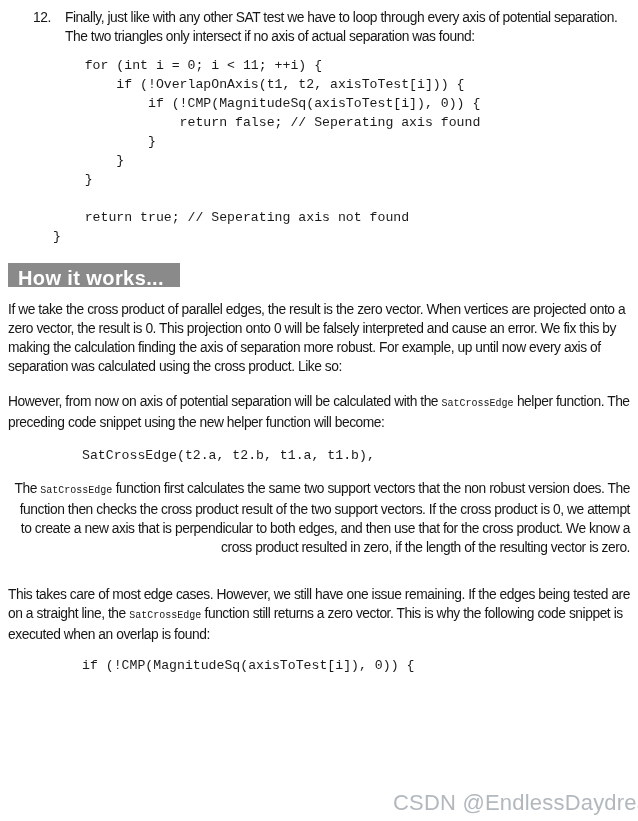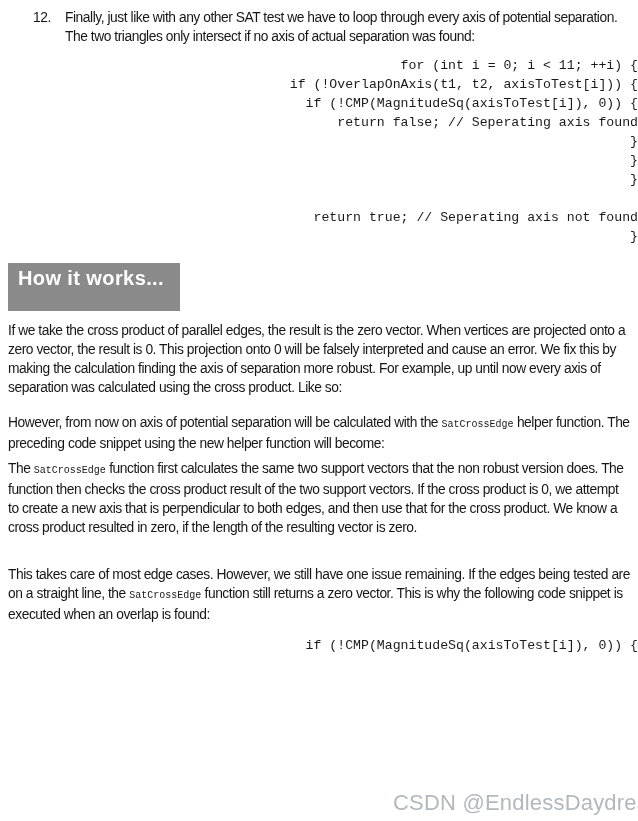--- a/index.html
+++ b/index.html
@@ -24,43 +24,42 @@
     width: 16px;
   }
   .list-text { flex: 1; margin-left: 16px; }
   pre {
     margin: 0;
     font-family: "Liberation Mono", "DejaVu Sans Mono", monospace;
     font-size: 13.2px;
     line-height: 19px;
     letter-spacing: 0;
     color: #1a1a1a;
-    text-align: right;
   }
   .code-main { margin: 10px 0 0 53px; }
   .code-indent { margin: 10px 0 0 82px; }
   .code-mt14 { margin-top: 14px; }
   .code-mt12 { margin-top: 12px; }
   .section-heading {
     display: inline-block;
     margin: 17px 0 0 8px;
     padding: 0 16px 0 10px;
-    height: 48px;
+    height: 24px;
     line-height: 31px;
     background: #8a8a8a;
     color: #ffffff;
     font-weight: bold;
     font-size: 20px;
     letter-spacing: 0.4px;
   }
   .para {
     margin: 10px 8px 0 8px;
   }
   .para.mt16 { margin-top: 16px; }
-  .para.mt14 { margin-top: 6px; }
+  .para.mt14 { margin-top: 14px; text-align: right; }
   .para.mt13 { margin-top: 28px; }
   .para.mt17 { margin-top: 17px; }
   .ic {
     font-family: "Liberation Mono", "DejaVu Sans Mono", monospace;
     font-size: 10px;
     letter-spacing: 0;
   }
   .watermark {
     position: absolute;
     left: 393px;
@@ -96,20 +95,21 @@
 
   <div>
     <div class="section-heading">How it works...</div>
   </div>
 
   <p class="para"><span>If we take the cross product of parallel edges, the result is the zero vector. When vertices are projected onto a zero vector, the result is 0. This projection onto 0 will be falsely interpreted and cause an error. We fix this by making the calculation finding the axis of separation more robust. For example, up until now every axis of separation was calculated using the cross product. Like so:</span></p>
 
 
   <p class="para mt16"><span>However, from now on axis of potential separation will be calculated with the </span><code class="ic">SatCrossEdge</code><span> helper function. The preceding code snippet using the new helper function will become:</span></p>
 
+  <pre class="code-indent code-mt14">SatCrossEdge(t2.a, t2.b, t1.a, t1.b),</pre>
 
   <p class="para mt14"><span>The </span><code class="ic">SatCrossEdge</code><span> function first calculates the same two support vectors that the non robust version does. The function then checks the cross product result of the two support vectors. If the cross product is 0, we attempt to create a new axis that is perpendicular to both edges, and then use that for the cross product. We know a cross product resulted in zero, if the length of the resulting vector is zero.</span></p>
 
   <p class="para mt13"><span>This takes care of most edge cases. However, we still have one issue remaining. If the edges being tested are on a straight line, the </span><code class="ic">SatCrossEdge</code><span> function still returns a zero vector. This is why the following code snippet is executed when an overlap is found:</span></p>
 
   <pre class="code-indent code-mt12">if (!CMP(MagnitudeSq(axisToTest[i]), 0)) {</pre>
 
 
   <div class="watermark">CSDN @EndlessDaydream</div>
 

